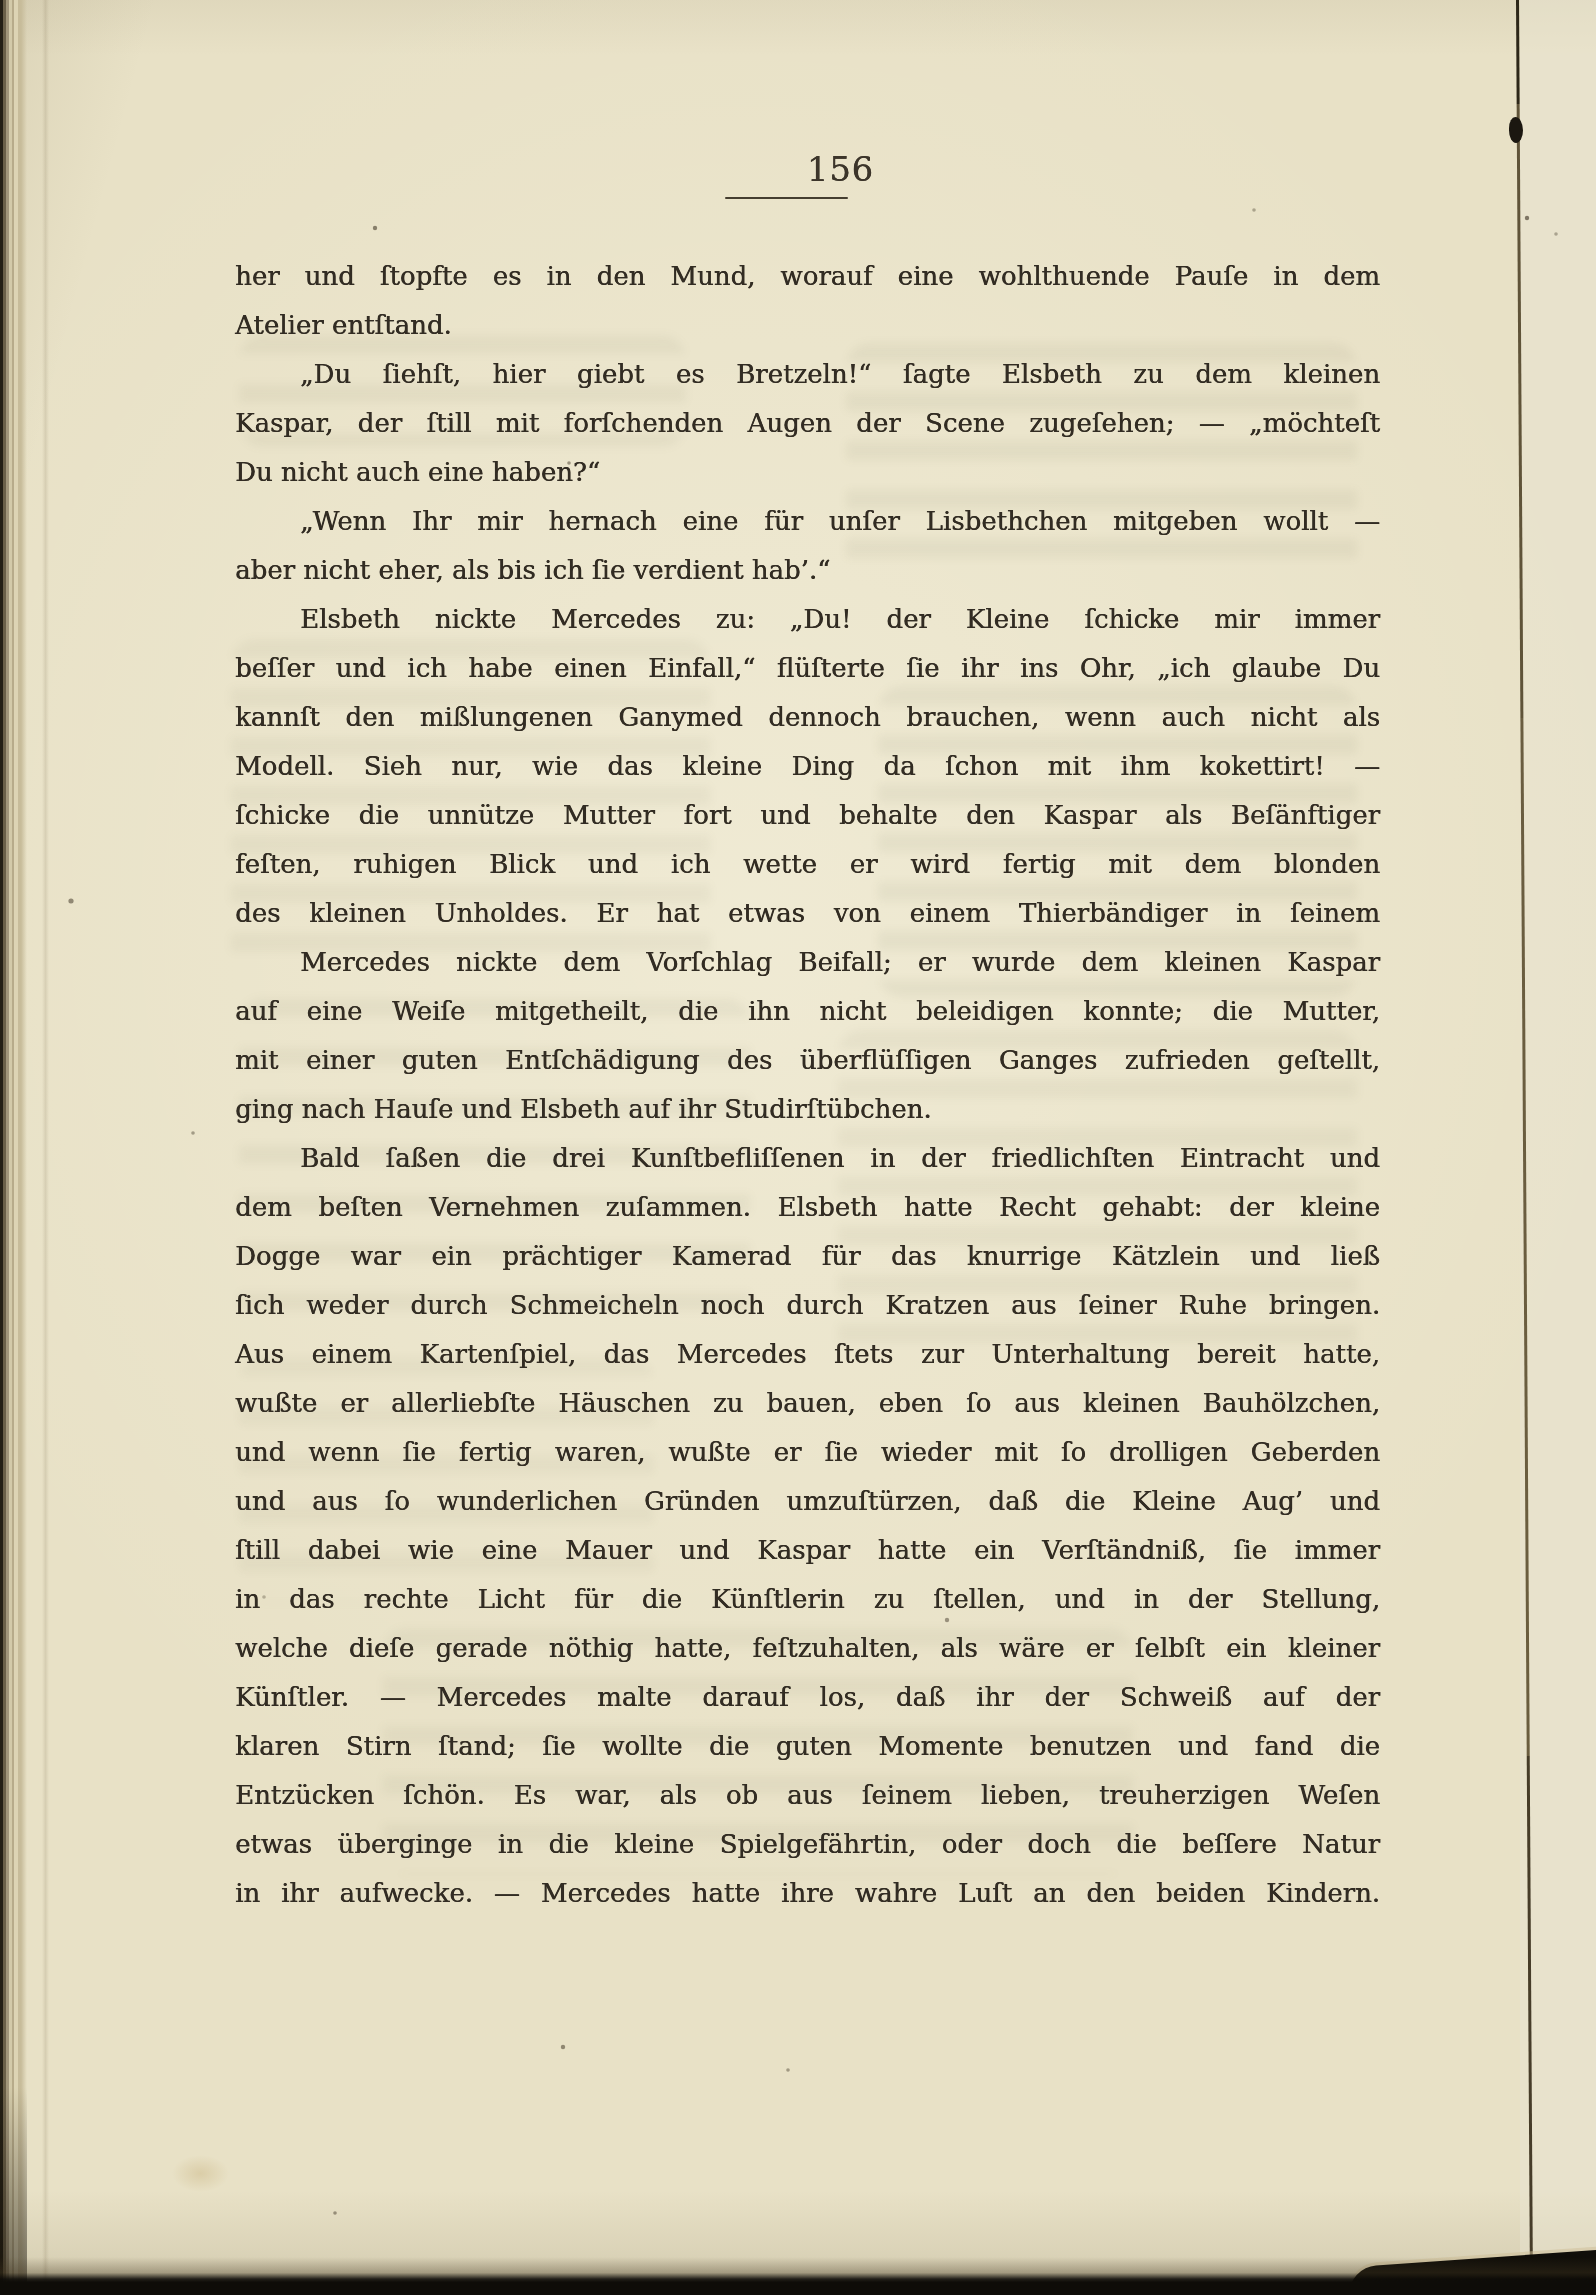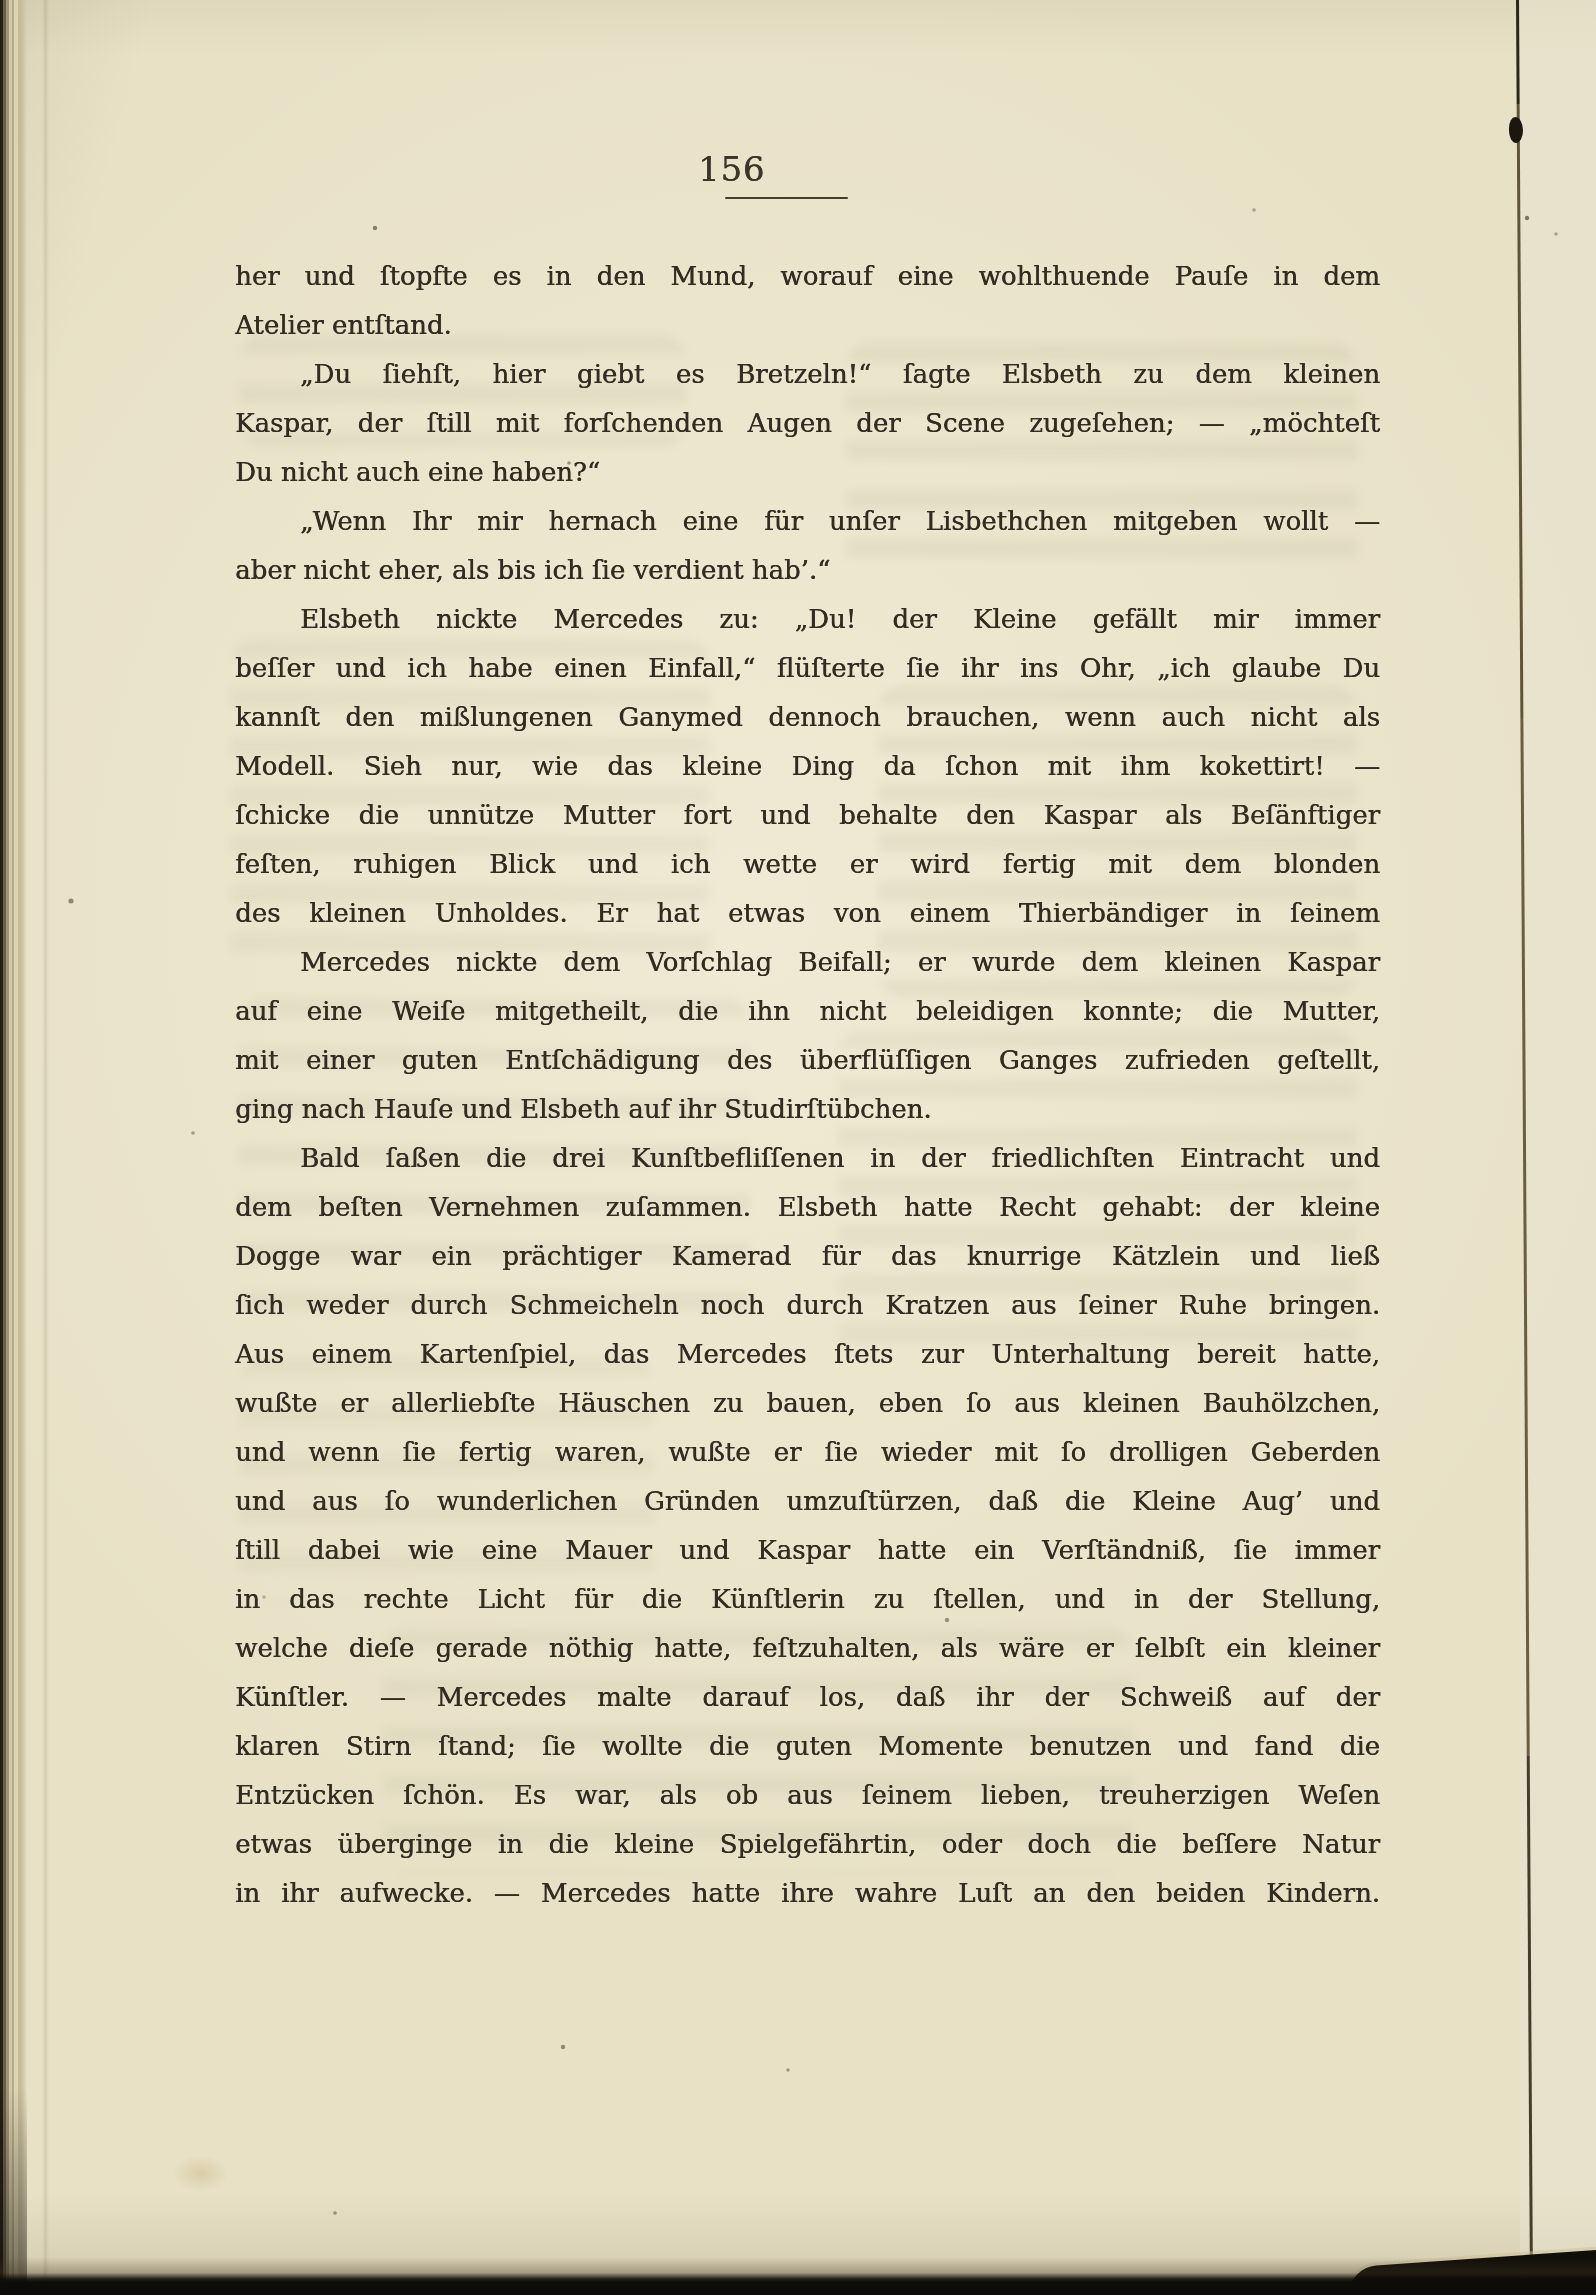--- a/index.html
+++ b/index.html
@@ -34,21 +34,21 @@
   .g3{left:231px;top:639px;width:479px;height:343px;opacity:.5;}
   .g4{left:878px;top:686px;width:479px;height:311px;opacity:.6;}
   .g5{left:239px;top:998px;width:511px;height:343px;opacity:.55;}
   .g6{left:838px;top:1030px;width:519px;height:343px;opacity:.5;}
   .g7{left:383px;top:1628px;width:750px;height:247px;opacity:.5;}
   .g8{left:239px;top:1357px;width:415px;height:247px;opacity:.45;}
 
   
   .pageno{
     position:absolute;left:698px;top:150px;width:176px;
-    text-align:left;
+    text-align:right;
     font-size:34px;line-height:38px;
     letter-spacing:0.8px;
     color:var(--number_ink,#3c352a);
     text-shadow:0.3px 0 0 currentColor;
   }
   .pageno-rule{
     position:absolute;left:725px;top:197px;width:123px;height:2.4px;
     background:#453e30;border-radius:1.6px;
   }
 
@@ -151,21 +151,21 @@
   <div class="pageno-rule"></div>
 
   <div class="textblock">
     <div class="line fill">her und ſtopfte es in den Mund, worauf eine wohlthuende Pauſe in dem</div>
       <div class="line">Atelier entſtand.</div>
       <div class="line indent fill">„Du ſiehſt, hier giebt es Bretzeln!“ ſagte Elsbeth zu dem kleinen</div>
       <div class="line fill">Kaspar, der ſtill mit forſchenden Augen der Scene zugeſehen; — „möchteſt</div>
       <div class="line">Du nicht auch eine haben?“</div>
       <div class="line indent fill">„Wenn Ihr mir hernach eine für unſer Lisbethchen mitgeben wollt —</div>
       <div class="line">aber nicht eher, als bis ich ſie verdient hab’.“</div>
-      <div class="line indent fill">Elsbeth nickte Mercedes zu: „Du! der Kleine gefällt mir immer</div>
+      <div class="line indent fill">Elsbeth nickte Mercedes zu: „Du! der Kleine ſchicke mir immer</div>
       <div class="line fill">beſſer und ich habe einen Einfall,“ flüſterte ſie ihr ins Ohr, „ich glaube Du</div>
       <div class="line fill">kannſt den mißlungenen Ganymed dennoch brauchen, wenn auch nicht als</div>
       <div class="line fill">Modell. Sieh nur, wie das kleine Ding da ſchon mit ihm kokettirt! —</div>
       <div class="line fill">ſchicke die unnütze Mutter fort und behalte den Kaspar als Beſänftiger</div>
       <div class="line fill">feſten, ruhigen Blick und ich wette er wird fertig mit dem blonden</div>
       <div class="line fill">des kleinen Unholdes. Er hat etwas von einem Thierbändiger in ſeinem</div>
       <div class="line indent fill">Mercedes nickte dem Vorſchlag Beifall; er wurde dem kleinen Kaspar</div>
       <div class="line fill">auf eine Weiſe mitgetheilt, die ihn nicht beleidigen konnte; die Mutter,</div>
       <div class="line fill">mit einer guten Entſchädigung des überflüſſigen Ganges zufrieden geſtellt,</div>
       <div class="line">ging nach Hauſe und Elsbeth auf ihr Studirſtübchen.</div>

